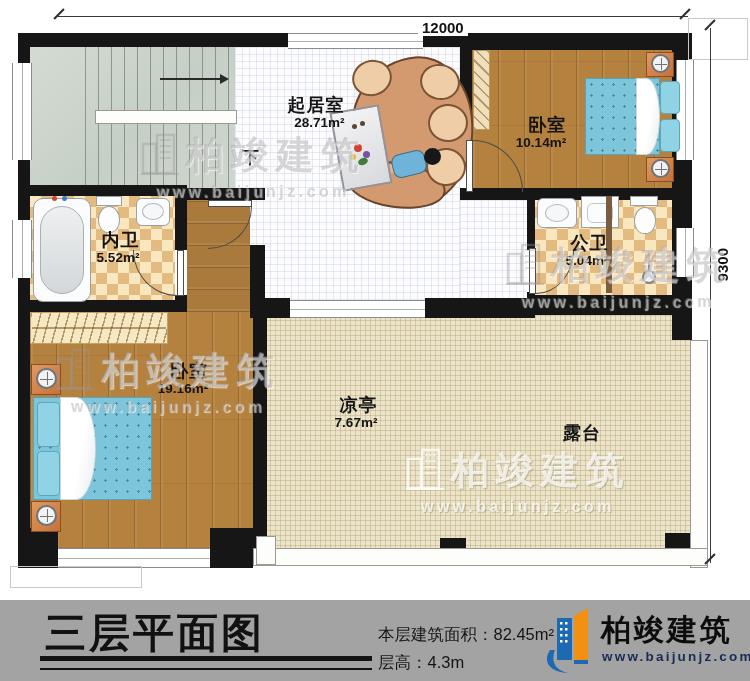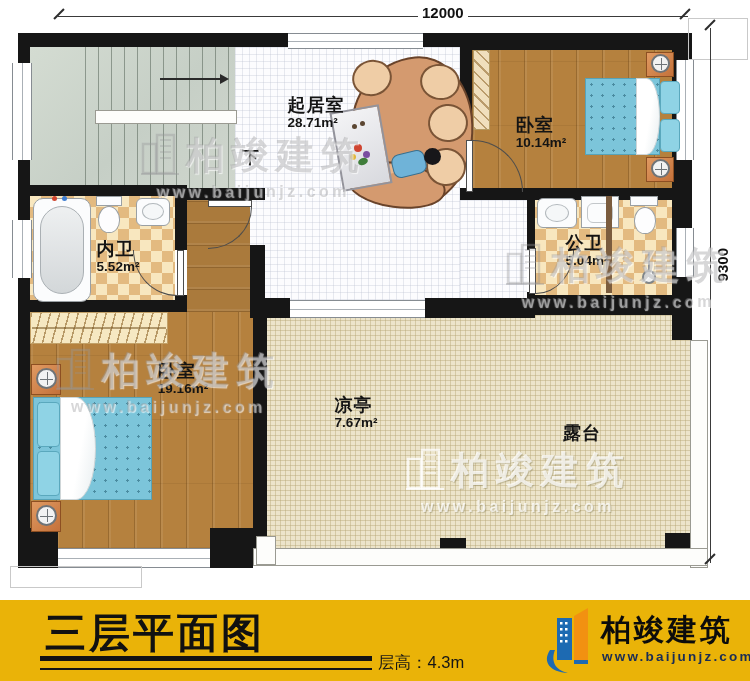--- a/index.html
+++ b/index.html
@@ -63,37 +63,37 @@
   .drain{position:absolute;border:2px solid #7e8488;background:#eef0f1;border-radius:50%;box-sizing:border-box;}
   
   .sofa-body{position:absolute;background:#d49a6f;border:2px solid #69432a;border-radius:58% 42% 52% 48%/46% 44% 56% 54%;box-sizing:border-box;}
   .cushion{position:absolute;background:#efcda6;border:2px solid #7a5436;border-radius:50%;box-sizing:border-box;}
   .person-shirt{position:absolute;background:#6fb3d8;border:1.5px solid #39708f;border-radius:8px;box-sizing:border-box;}
   .person-head{position:absolute;background:#17171a;border-radius:50%;}
   .person-arm{position:absolute;background:#e9b68c;border-radius:4px;}
   .ctable{position:absolute;background:linear-gradient(160deg,#f4f4f6,#d8d9de);border:2px solid #93939b;box-sizing:border-box;}
   .flower{position:absolute;border-radius:50%;}
   
-  .room-label{position:absolute;transform:translateX(-50%);text-align:left;line-height:1.1;white-space:nowrap;}
+  .room-label{position:absolute;transform:translateX(-50%);text-align:right;line-height:1.1;white-space:nowrap;}
   .room-name{font-size:18px;font-weight:700;letter-spacing:1px;color:#141414;}
   .room-area{font-size:13.5px;font-weight:700;color:#141414;}
   .down-label{position:absolute;font-size:17px;font-weight:700;color:#141414;}
   
   .dim-line{position:absolute;background:#3a3a3a;}
   .dim-tick{position:absolute;width:14px;height:2px;background:#2c2c2c;transform:rotate(-45deg);}
   .dim-label{position:absolute;font-size:15px;font-weight:700;background:#fff;padding:0 4px;color:#111;}
   .dim-label-v{position:absolute;font-size:15px;font-weight:700;color:#111;writing-mode:vertical-rl;transform:rotate(180deg);background:#fff;padding:3px 0;}
   .guide{position:absolute;border:1px solid #c9c9c9;background:transparent;}
   
   .wm{position:absolute;color:rgba(150,150,152,.38);text-shadow:1px 1px 1px rgba(255,255,255,.65);pointer-events:none;}
   .wm-row{display:flex;align-items:center;gap:6px;}
   .wm-name{font-size:38px;font-weight:700;letter-spacing:7px;white-space:nowrap;}
   .wm-url{font-size:16px;font-weight:700;letter-spacing:3.5px;margin-top:2px;text-align:center;white-space:nowrap;}
   
-  .titlebar{position:absolute;left:0;top:600px;width:750px;height:81px;background:#eab308;}
+  .titlebar{position:absolute;left:0;top:600px;width:750px;height:81px;background:#a3a3a3;}
   .tb-title{position:absolute;left:45px;top:6px;font-size:41px;font-weight:700;letter-spacing:3px;color:#111;white-space:nowrap;}
   .tb-scale{position:absolute;left:287px;top:16px;font-size:31px;font-weight:400;color:#111;}
   .tb-underline{position:absolute;left:40px;top:56px;width:332px;height:5px;background:#131313;}
   .tb-underline2{position:absolute;left:40px;top:68px;width:332px;height:2px;background:#131313;}
   .tb-spec{position:absolute;left:378px;font-size:16.5px;color:#161616;white-space:nowrap;}
   .brand-name{position:absolute;left:601px;top:10px;font-size:30px;font-weight:900;letter-spacing:3px;color:#0c0c0c;white-space:nowrap;}
   .brand-url{position:absolute;left:602px;top:49px;font-size:13.5px;font-weight:700;letter-spacing:2.2px;color:#1a2c55;white-space:nowrap;}
 </style>
 </head>
 <body>
@@ -222,21 +222,21 @@
     <div class="door-arc arc-br" style="left:536px;top:250px;width:38px;height:44px;"></div>
 
     <div class="room-label" style="left:316px;top:96px;">
       <div class="room-name">起居室</div>
       <div class="room-area">28.71m²</div>
     </div>
     <div class="room-label" style="left:541px;top:116px;">
       <div class="room-name">卧室</div>
       <div class="room-area">10.14m²</div>
     </div>
-    <div class="room-label" style="left:118px;top:240px;">
+    <div class="room-label" style="left:118px;top:231px;">
       <div class="room-name">内卫</div>
       <div class="room-area">5.52m²</div>
     </div>
     <div class="room-label" style="left:587px;top:234px;">
       <div class="room-name">公卫</div>
       <div class="room-area">5.04m²</div>
     </div>
     <div class="room-label" style="left:183px;top:362px;">
       <div class="room-name">卧室</div>
       <div class="room-area">19.16m²</div>
@@ -245,21 +245,21 @@
       <div class="room-name">凉亭</div>
       <div class="room-area">7.67m²</div>
     </div>
     <div class="room-label" style="left:582px;top:424px;">
       <div class="room-name">露台</div>
     </div>
 
     <div class="dim-line" style="left:58px;top:16px;width:630px;height:1px;"></div>
     <div class="dim-tick" style="left:52px;top:13px;"></div>
     <div class="dim-tick" style="left:678px;top:13px;"></div>
-    <div class="dim-label" style="left:418px;top:4px;">12000</div>
+    <div class="dim-label" style="left:418px;top:19px;">12000</div>
     <div class="dim-line" style="left:710px;top:28px;width:1px;height:535px;"></div>
     <div class="dim-tick" style="left:703px;top:24px;"></div>
     <div class="dim-tick" style="left:703px;top:558px;"></div>
     <div class="dim-label-v" style="left:714px;top:245px;">9300</div>
 
     <div class="wm" style="left:140px;top:130px;">
       <div class="wm-row">
         <span>
           <svg width="40" height="44" viewBox="0 0 40 44" fill="none" stroke="currentColor" stroke-width="2.4">
             <rect x="3" y="12" width="13" height="29"></rect>
@@ -313,20 +313,23 @@
         <span class="wm-name">柏竣建筑</span>
       </div>
       <div class="wm-url">www.baijunjz.com</div>
     </div>
   </div>
 
   <div class="titlebar">
     <div class="tb-title">三层平面图</div>
     <div class="tb-underline"></div>
     <div class="tb-underline2"></div>
+    <div class="tb-spec" style="top:24px;">
+      <span>本层建筑面积：</span><span>82.45m²</span>
+    </div>
     <div class="tb-spec" style="top:52px;">
       <span>层高：</span><span>4.3m</span>
     </div>
     <div class="abs" style="left:538px;top:4px;width:60px;height:72px;">
       <svg width="60" height="72" viewBox="0 0 60 72">
         <path d="M12 46 C4 58 12 68 30 69 C16 66 13 56 17 46 Z" fill="#1d6ab2"></path>
         <rect x="19" y="14" width="15" height="42" fill="#1d6ab2"></rect>
         <g fill="#ffffff">
           <rect x="22" y="18" width="2.5" height="2.5"></rect>
             <rect x="27" y="18" width="2.5" height="2.5"></rect>

